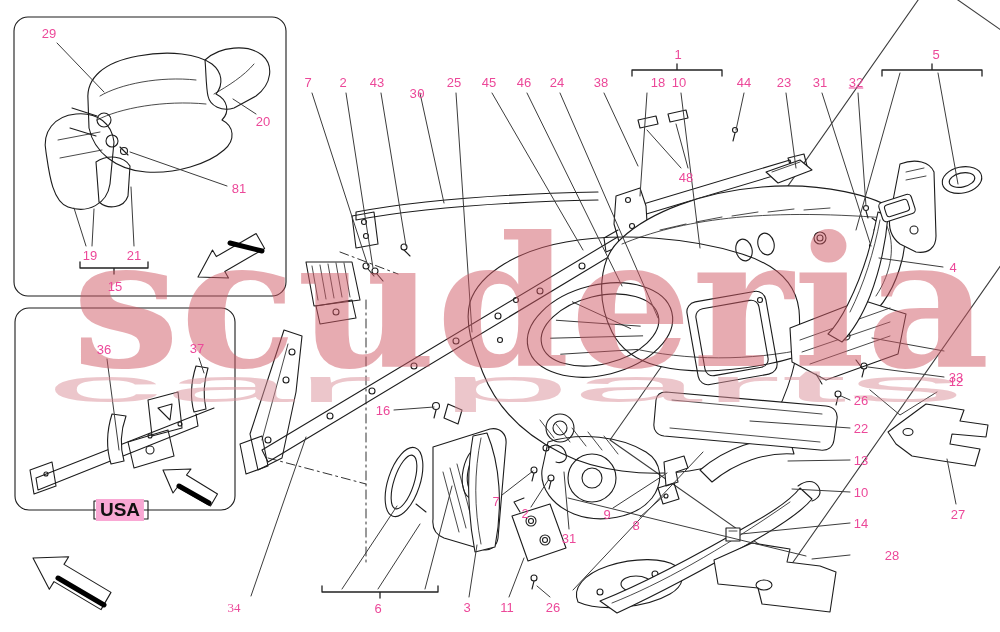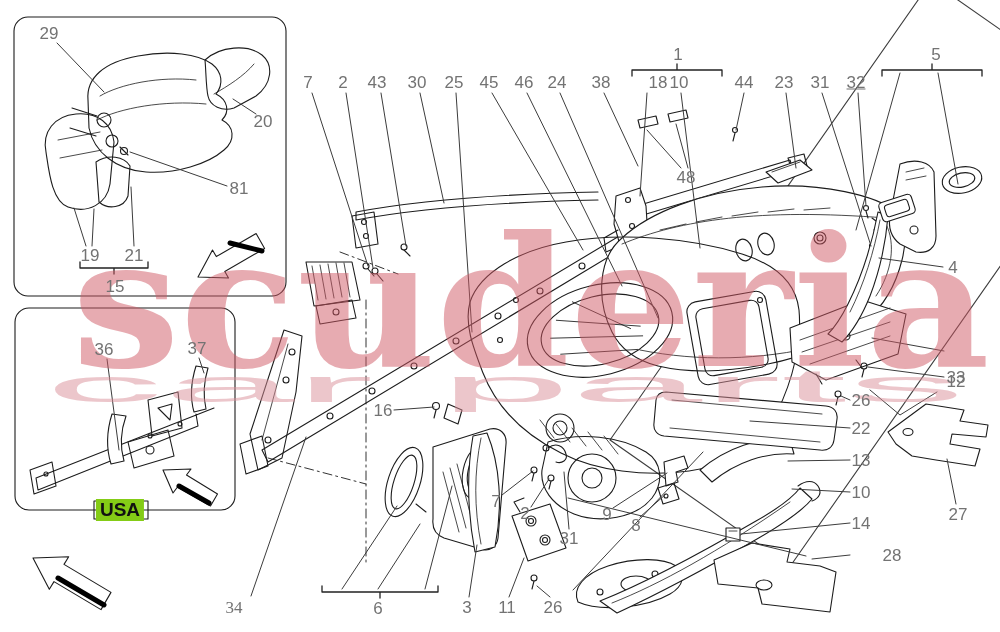--- a/index.html
+++ b/index.html
@@ -7,24 +7,24 @@
          font-family:"Liberation Sans",sans-serif;}
   .stage svg{position:absolute;left:0;top:0;}
   .art path,.art line,.art polyline,.art polygon,.art rect,.art circle,.art ellipse{
     stroke:#1c1c1c;stroke-width:1.1;fill:none;stroke-linejoin:round;stroke-linecap:round;}
   .art .fw{fill:#ffffff;}
   .art .thin{stroke-width:0.8;}
   .art .dd{stroke-dasharray:9 4 2 4;stroke-width:0.9;}
   .art .shadow{stroke:#000;stroke-width:5;}
   .art .ldr{stroke:#3c3c3c;stroke-width:1;}
   .art .brace{stroke:#222;stroke-width:1.3;}
-  .co{position:absolute;transform:translate(-50%,-50%);font-size:17px;line-height:1;
-      color:#737373;white-space:nowrap;}
+  .co{position:absolute;transform:translate(-50%,-50%);font-size:13px;line-height:1;
+      color:#ec4899;white-space:nowrap;}
   .usa{position:absolute;transform:translate(-50%,-50%);font-size:19px;font-weight:bold;
-       color:#111;background:#84cc16;padding:0 4px;}
+       color:#111;background:#f9a8d4;padding:0 4px;}
   .wm{pointer-events:none;}
 </style>
 </head>
 <body>
 
 <div class="stage">
 
 <svg class="art" width="1000" height="632" viewBox="0 0 1000 632">
   <defs>
     <pattern id="chk" width="40" height="40" patternUnits="userSpaceOnUse">
@@ -363,21 +363,21 @@
   <text id="wm1" x="72" y="366" font-family="DejaVu Serif, serif" font-weight="bold" font-size="180" textLength="918" lengthAdjust="spacingAndGlyphs" fill-opacity="0.5" fill="#cf5864">scuderia</text>
   <text id="wm2" x="45" y="402" font-family="Liberation Sans, sans-serif" font-size="46" textLength="920" lengthAdjust="spacingAndGlyphs" fill-opacity="0.5" fill="#d98e97">car parts</text>
 </svg>
 
 <div class="usa" style="left:120px;top:510px;">USA</div>
 
 <div id="callout-layer">
       <div class="co" style="left: 308px; top: 82px;">7</div>
       <div class="co" style="left: 343px; top: 82px;">2</div>
       <div class="co" style="left: 377px; top: 82px;">43</div>
-      <div class="co" style="left: 417px; top: 82px;">30</div>
+      <div class="co" style="left: 417px; top: 94px; font-family: Liberation Mono, monospace;">30</div>
       <div class="co" style="left: 454px; top: 82px;">25</div>
       <div class="co" style="left: 489px; top: 82px;">45</div>
       <div class="co" style="left: 524px; top: 82px;">46</div>
       <div class="co" style="left: 557px; top: 82px;">24</div>
       <div class="co" style="left: 601px; top: 82px;">38</div>
       <div class="co" style="left: 658px; top: 82px;">18</div>
       <div class="co" style="left: 679px; top: 82px;">10</div>
       <div class="co" style="left: 744px; top: 82px;">44</div>
       <div class="co" style="left: 784px; top: 82px;">23</div>
       <div class="co" style="left: 820px; top: 82px;">31</div>

